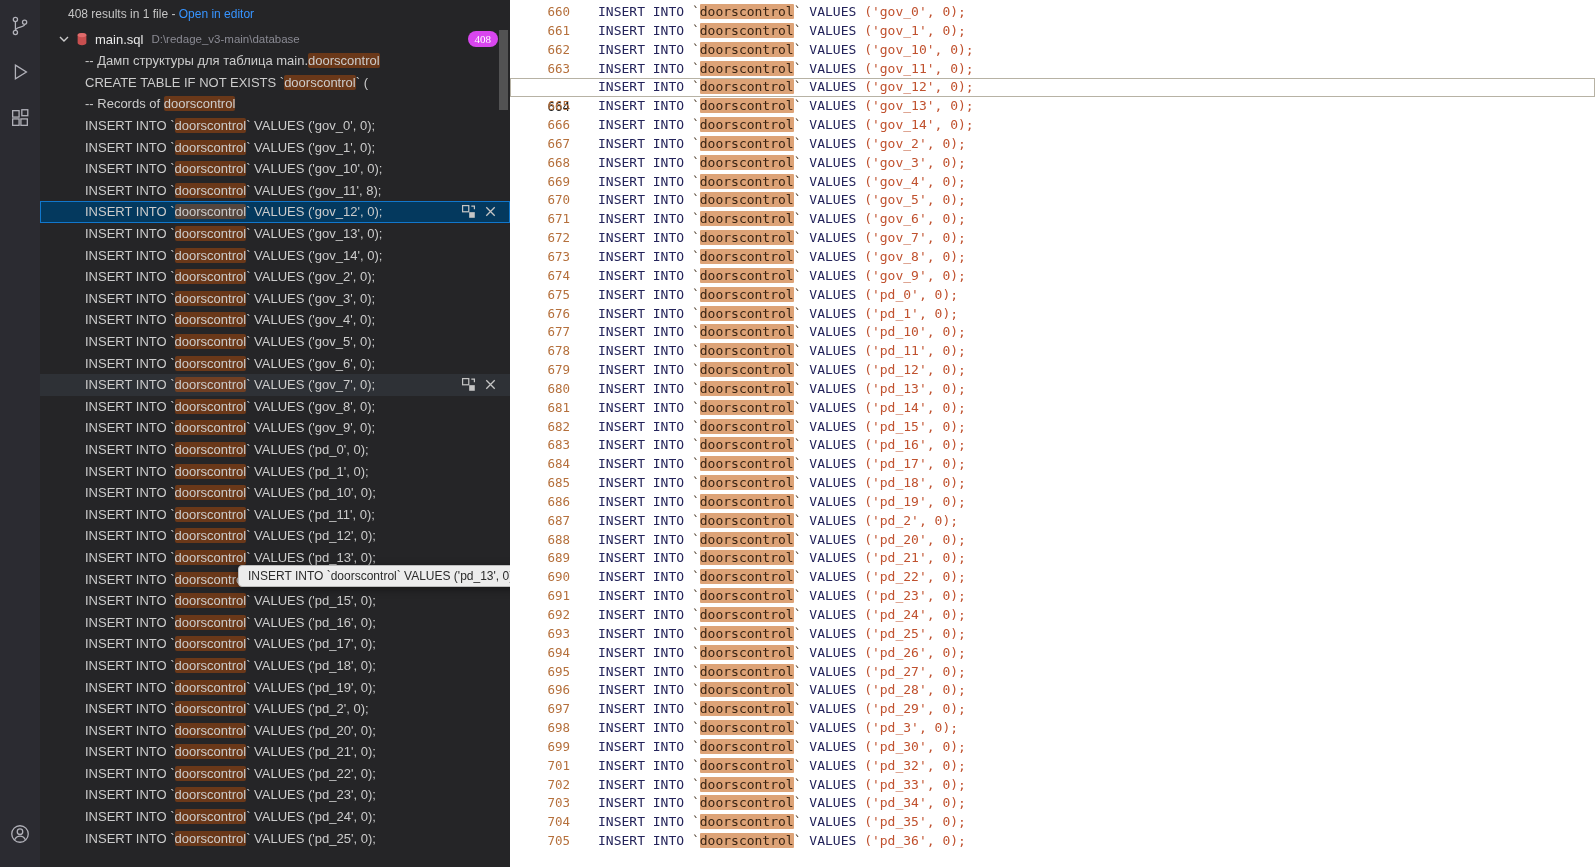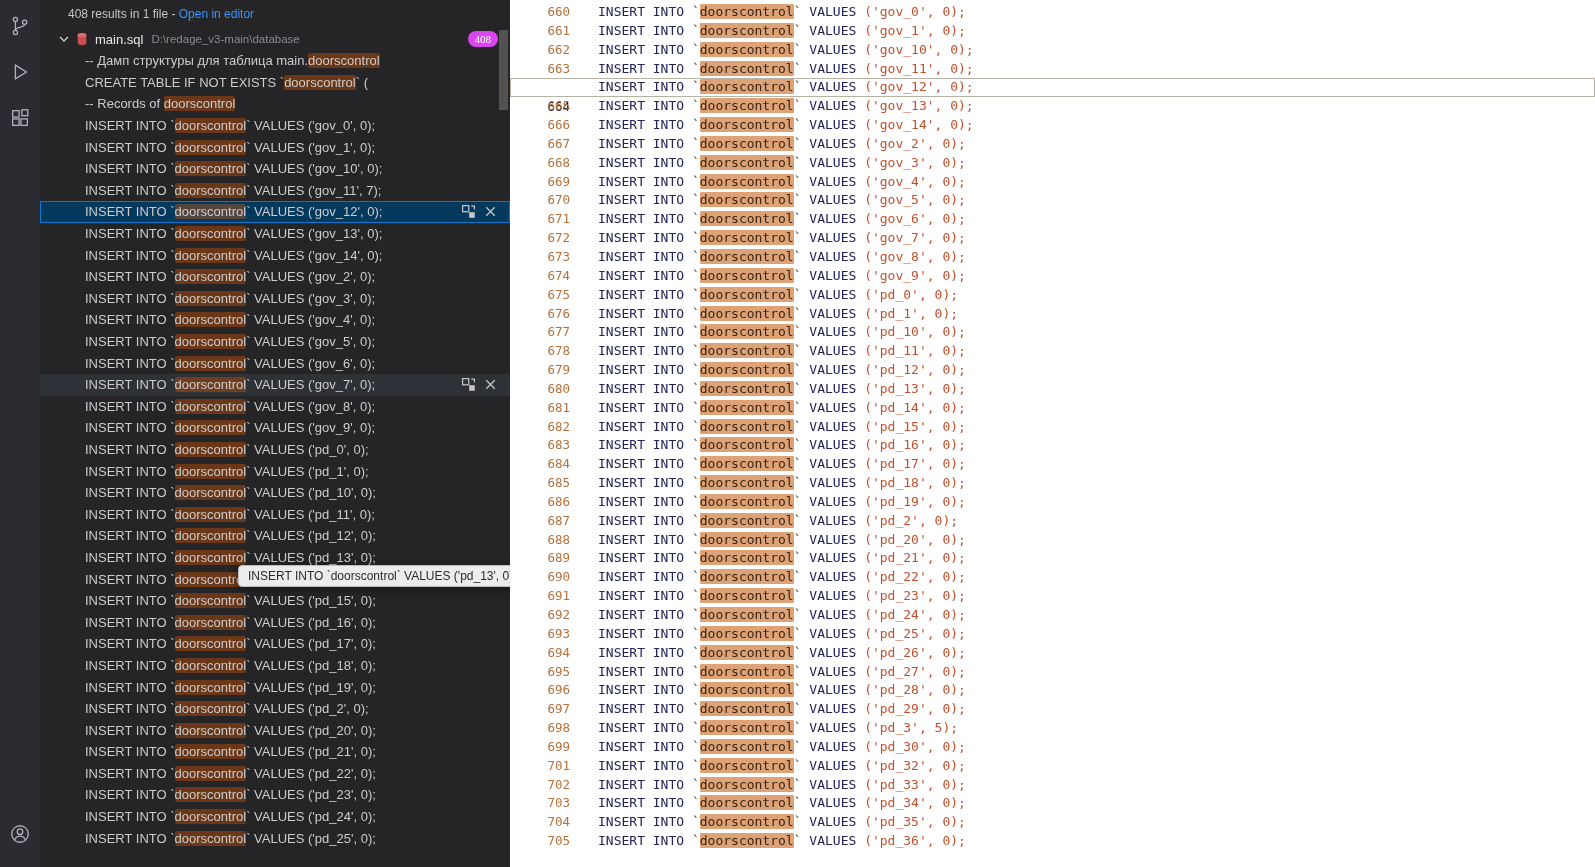--- a/index.html
+++ b/index.html
@@ -108,21 +108,21 @@
       <span class="badge">408</span>
     </div>
 
     <div class="results">
         <div class="result-row"><span class="row-text"><span>-- Дамп структуры для таблица main.</span><span class="match">doorscontrol</span><span></span></span></div>
         <div class="result-row"><span class="row-text"><span>CREATE TABLE IF NOT EXISTS `</span><span class="match">doorscontrol</span><span>` (</span></span></div>
         <div class="result-row"><span class="row-text"><span>-- Records of </span><span class="match">doorscontrol</span><span></span></span></div>
         <div class="result-row"><span class="row-text"><span>INSERT INTO `</span><span class="match">doorscontrol</span><span>` VALUES ('gov_0', 0);</span></span></div>
         <div class="result-row"><span class="row-text"><span>INSERT INTO `</span><span class="match">doorscontrol</span><span>` VALUES ('gov_1', 0);</span></span></div>
         <div class="result-row"><span class="row-text"><span>INSERT INTO `</span><span class="match">doorscontrol</span><span>` VALUES ('gov_10', 0);</span></span></div>
-        <div class="result-row"><span class="row-text"><span>INSERT INTO `</span><span class="match">doorscontrol</span><span>` VALUES ('gov_11', 7);</span></span></div>
+        <div class="result-row"><span class="row-text"><span>INSERT INTO `</span><span class="match">doorscontrol</span><span>` VALUES ('gov_11', 8);</span></span></div>
         <div class="result-row selected"><span class="row-text"><span>INSERT INTO `</span><span class="match">doorscontrol</span><span>` VALUES ('gov_12', 0);</span></span><span class="row-actions"><svg width="15" height="15" viewBox="0 0 16 16">
               <rect x="1.7" y="1.7" width="6.6" height="6.6" fill="none" stroke="#c5c5c5" stroke-width="1.3"></rect>
               <path d="M11 2.2h3.3v3.3" fill="none" stroke="#c5c5c5" stroke-width="1.3"></path>
               <rect x="8.7" y="8.7" width="6" height="6" fill="#c5c5c5"></rect>
             </svg><svg width="15" height="15" viewBox="0 0 16 16">
               <path d="M3.5 3.5l9 9M12.5 3.5l-9 9" stroke="#c5c5c5" stroke-width="1.4"></path>
             </svg></span></div>
         <div class="result-row"><span class="row-text"><span>INSERT INTO `</span><span class="match">doorscontrol</span><span>` VALUES ('gov_13', 0);</span></span></div>
         <div class="result-row"><span class="row-text"><span>INSERT INTO `</span><span class="match">doorscontrol</span><span>` VALUES ('gov_14', 0);</span></span></div>
         <div class="result-row"><span class="row-text"><span>INSERT INTO `</span><span class="match">doorscontrol</span><span>` VALUES ('gov_2', 0);</span></span></div>
@@ -197,21 +197,21 @@
         <div class="code-line"><span class="ln">688</span><span class="code-text"><span class="kw">INSERT INTO</span><span> </span><span class="tick">`</span><span class="ed-match">doorscontrol</span><span class="tick">`</span><span> </span><span class="kw">VALUES</span><span> </span><span class="val">('pd_20', 0);</span></span></div>
         <div class="code-line"><span class="ln">689</span><span class="code-text"><span class="kw">INSERT INTO</span><span> </span><span class="tick">`</span><span class="ed-match">doorscontrol</span><span class="tick">`</span><span> </span><span class="kw">VALUES</span><span> </span><span class="val">('pd_21', 0);</span></span></div>
         <div class="code-line"><span class="ln">690</span><span class="code-text"><span class="kw">INSERT INTO</span><span> </span><span class="tick">`</span><span class="ed-match">doorscontrol</span><span class="tick">`</span><span> </span><span class="kw">VALUES</span><span> </span><span class="val">('pd_22', 0);</span></span></div>
         <div class="code-line"><span class="ln">691</span><span class="code-text"><span class="kw">INSERT INTO</span><span> </span><span class="tick">`</span><span class="ed-match">doorscontrol</span><span class="tick">`</span><span> </span><span class="kw">VALUES</span><span> </span><span class="val">('pd_23', 0);</span></span></div>
         <div class="code-line"><span class="ln">692</span><span class="code-text"><span class="kw">INSERT INTO</span><span> </span><span class="tick">`</span><span class="ed-match">doorscontrol</span><span class="tick">`</span><span> </span><span class="kw">VALUES</span><span> </span><span class="val">('pd_24', 0);</span></span></div>
         <div class="code-line"><span class="ln">693</span><span class="code-text"><span class="kw">INSERT INTO</span><span> </span><span class="tick">`</span><span class="ed-match">doorscontrol</span><span class="tick">`</span><span> </span><span class="kw">VALUES</span><span> </span><span class="val">('pd_25', 0);</span></span></div>
         <div class="code-line"><span class="ln">694</span><span class="code-text"><span class="kw">INSERT INTO</span><span> </span><span class="tick">`</span><span class="ed-match">doorscontrol</span><span class="tick">`</span><span> </span><span class="kw">VALUES</span><span> </span><span class="val">('pd_26', 0);</span></span></div>
         <div class="code-line"><span class="ln">695</span><span class="code-text"><span class="kw">INSERT INTO</span><span> </span><span class="tick">`</span><span class="ed-match">doorscontrol</span><span class="tick">`</span><span> </span><span class="kw">VALUES</span><span> </span><span class="val">('pd_27', 0);</span></span></div>
         <div class="code-line"><span class="ln">696</span><span class="code-text"><span class="kw">INSERT INTO</span><span> </span><span class="tick">`</span><span class="ed-match">doorscontrol</span><span class="tick">`</span><span> </span><span class="kw">VALUES</span><span> </span><span class="val">('pd_28', 0);</span></span></div>
         <div class="code-line"><span class="ln">697</span><span class="code-text"><span class="kw">INSERT INTO</span><span> </span><span class="tick">`</span><span class="ed-match">doorscontrol</span><span class="tick">`</span><span> </span><span class="kw">VALUES</span><span> </span><span class="val">('pd_29', 0);</span></span></div>
-        <div class="code-line"><span class="ln">698</span><span class="code-text"><span class="kw">INSERT INTO</span><span> </span><span class="tick">`</span><span class="ed-match">doorscontrol</span><span class="tick">`</span><span> </span><span class="kw">VALUES</span><span> </span><span class="val">('pd_3', 5);</span></span></div>
+        <div class="code-line"><span class="ln">698</span><span class="code-text"><span class="kw">INSERT INTO</span><span> </span><span class="tick">`</span><span class="ed-match">doorscontrol</span><span class="tick">`</span><span> </span><span class="kw">VALUES</span><span> </span><span class="val">('pd_3', 0);</span></span></div>
         <div class="code-line"><span class="ln">699</span><span class="code-text"><span class="kw">INSERT INTO</span><span> </span><span class="tick">`</span><span class="ed-match">doorscontrol</span><span class="tick">`</span><span> </span><span class="kw">VALUES</span><span> </span><span class="val">('pd_30', 0);</span></span></div>
         <div class="code-line"><span class="ln">701</span><span class="code-text"><span class="kw">INSERT INTO</span><span> </span><span class="tick">`</span><span class="ed-match">doorscontrol</span><span class="tick">`</span><span> </span><span class="kw">VALUES</span><span> </span><span class="val">('pd_32', 0);</span></span></div>
         <div class="code-line"><span class="ln">702</span><span class="code-text"><span class="kw">INSERT INTO</span><span> </span><span class="tick">`</span><span class="ed-match">doorscontrol</span><span class="tick">`</span><span> </span><span class="kw">VALUES</span><span> </span><span class="val">('pd_33', 0);</span></span></div>
         <div class="code-line"><span class="ln">703</span><span class="code-text"><span class="kw">INSERT INTO</span><span> </span><span class="tick">`</span><span class="ed-match">doorscontrol</span><span class="tick">`</span><span> </span><span class="kw">VALUES</span><span> </span><span class="val">('pd_34', 0);</span></span></div>
         <div class="code-line"><span class="ln">704</span><span class="code-text"><span class="kw">INSERT INTO</span><span> </span><span class="tick">`</span><span class="ed-match">doorscontrol</span><span class="tick">`</span><span> </span><span class="kw">VALUES</span><span> </span><span class="val">('pd_35', 0);</span></span></div>
         <div class="code-line"><span class="ln">705</span><span class="code-text"><span class="kw">INSERT INTO</span><span> </span><span class="tick">`</span><span class="ed-match">doorscontrol</span><span class="tick">`</span><span> </span><span class="kw">VALUES</span><span> </span><span class="val">('pd_36', 0);</span></span></div>
       </div>
   </main>
 
 </div>

